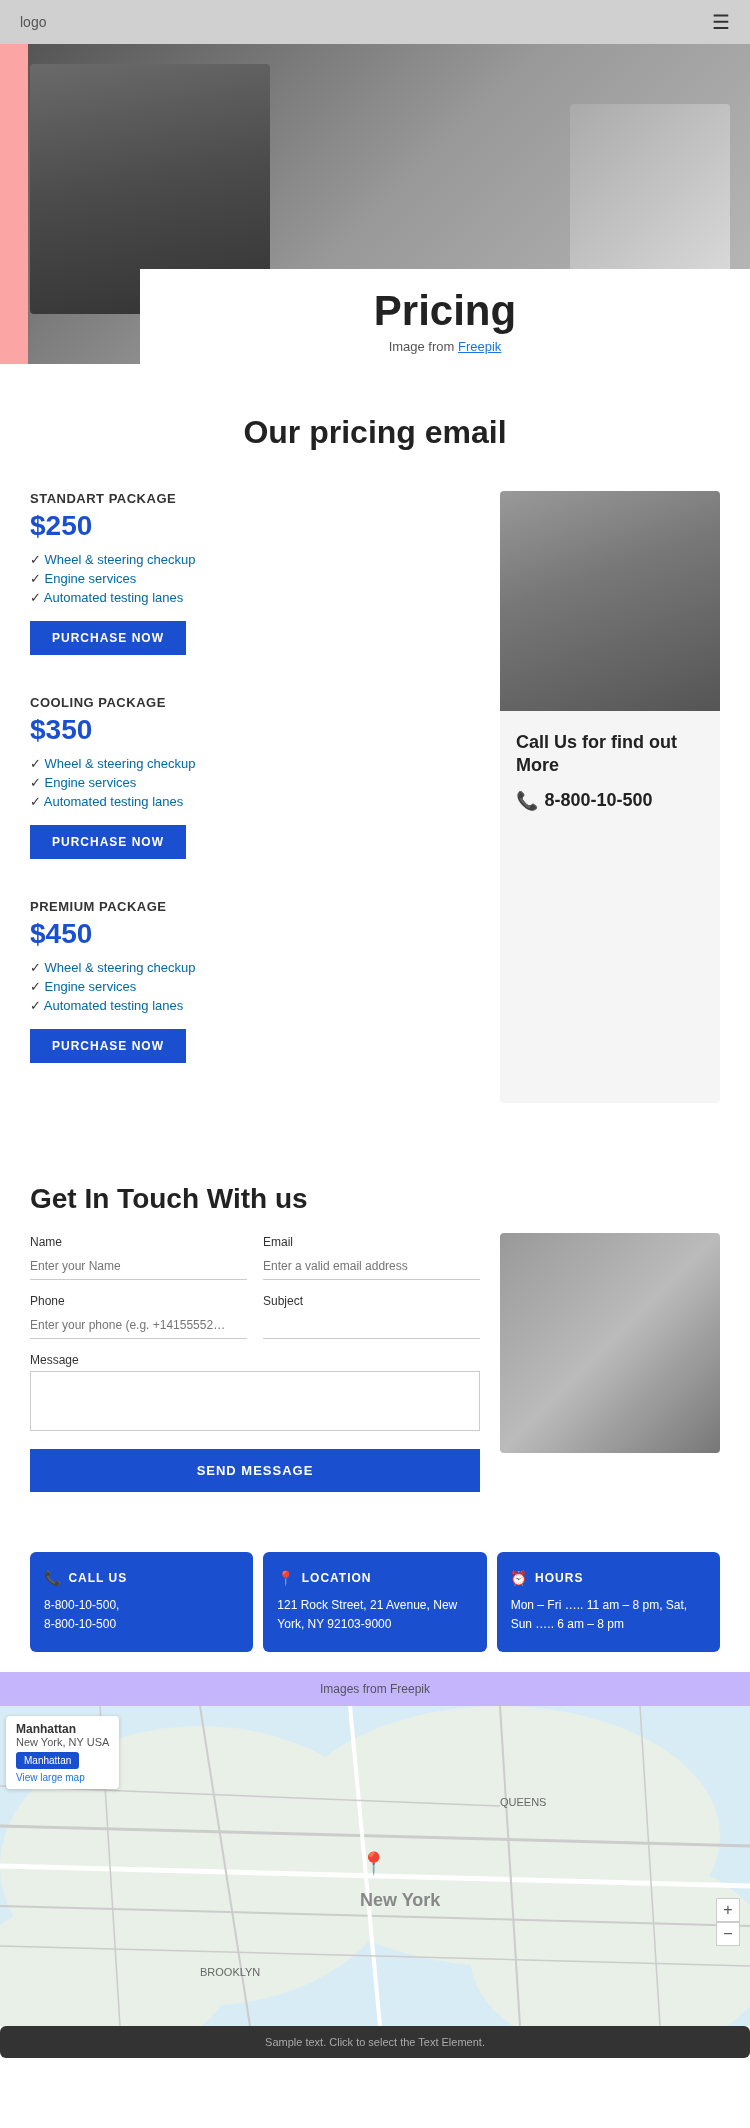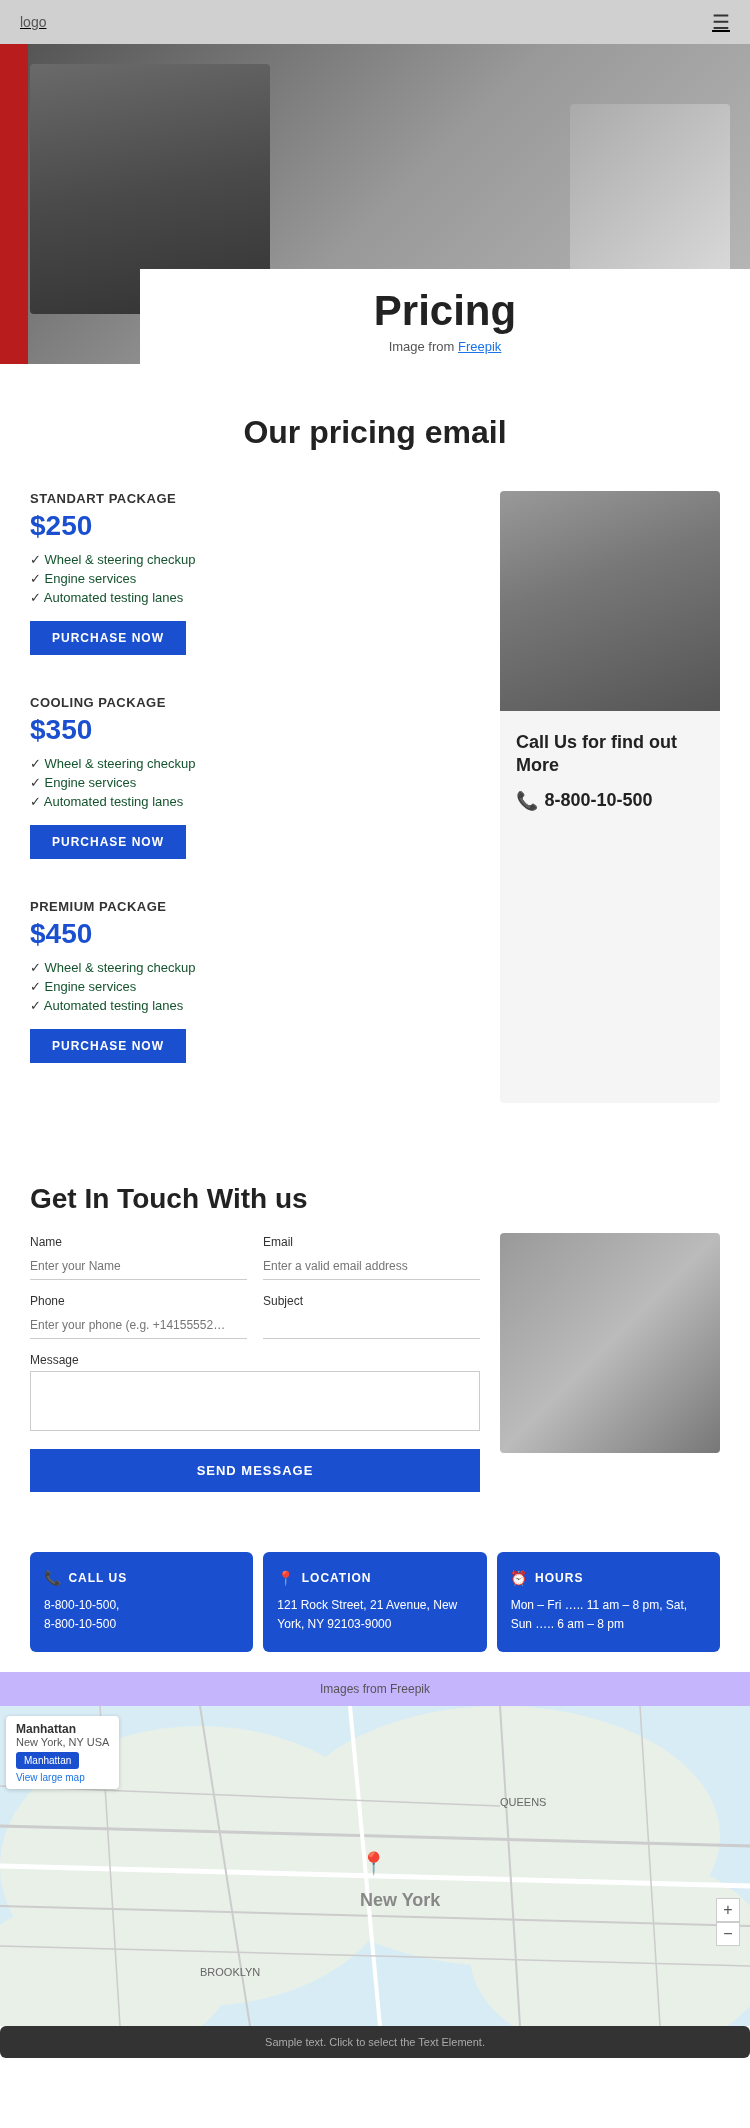--- a/index.html
+++ b/index.html
@@ -6,30 +6,29 @@
     body { font-family: Arial, sans-serif; width: 750px; background: #fff; }
 
     
     .header {
       background: #d0d0d0;
       display: flex;
       justify-content: space-between;
       align-items: center;
       padding: 12px 20px;
       height: 44px;
-      text-decoration: underline;
     }
     .header-logo { font-size: 14px; color: #555; }
     .header-menu { font-size: 20px; color: #333; cursor: pointer; }
 
     
     .hero {
       position: relative;
       height: 320px;
-      background: #b91c1c;
+      background: #fca5a5;
       overflow: hidden;
       padding-left: 28px;
     }
     .hero-bg {
       width: 100%;
       height: 100%;
       background: linear-gradient(135deg, #555 0%, #999 50%, #bbb 100%);
       display: flex;
       align-items: center;
       justify-content: center;
@@ -115,21 +114,21 @@
     .package-price {
       font-size: 28px;
       font-weight: bold;
       color: #1a4fcf;
       margin-bottom: 8px;
     }
     .package-features {
       list-style: none;
       margin-bottom: 14px;
       font-size: 13px;
-      color: #14532d;
+      color: #0369a1;
     }
     .package-features li {
       padding: 2px 0;
     }
     .package-features li::before {
       content: "✓ ";
       color: #333;
     }
     .purchase-btn {
       background: #1a4fcf;

